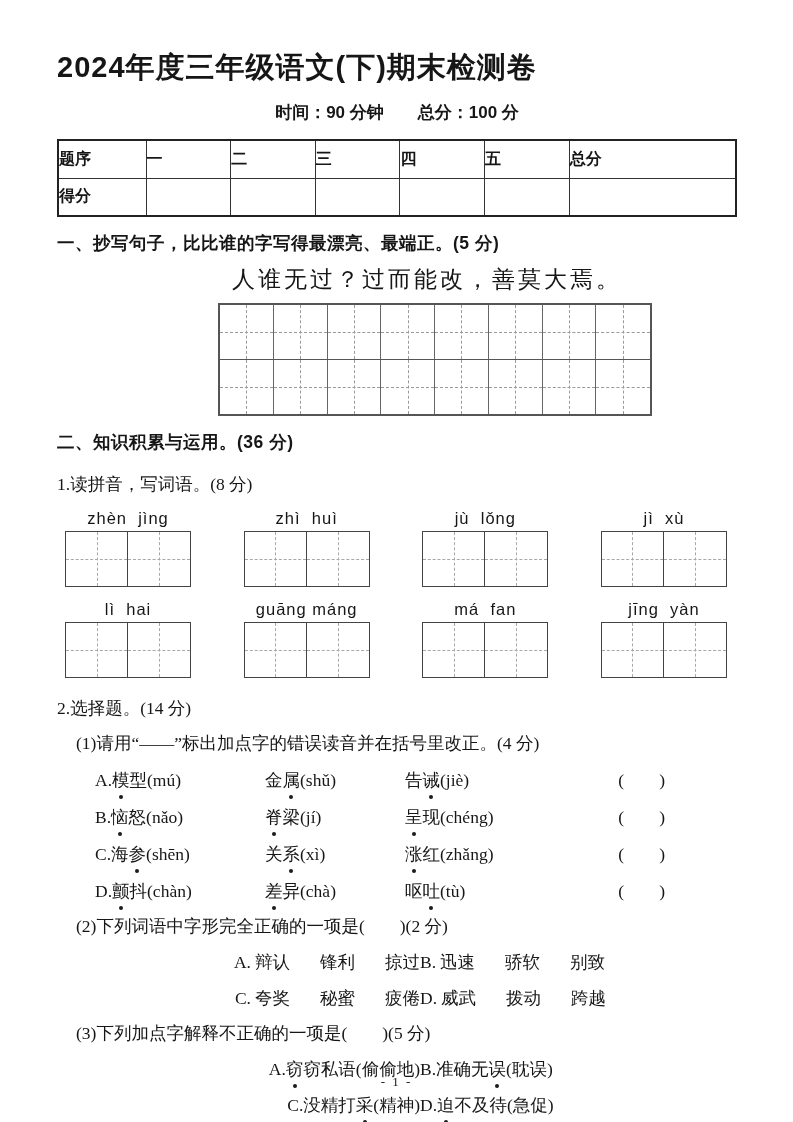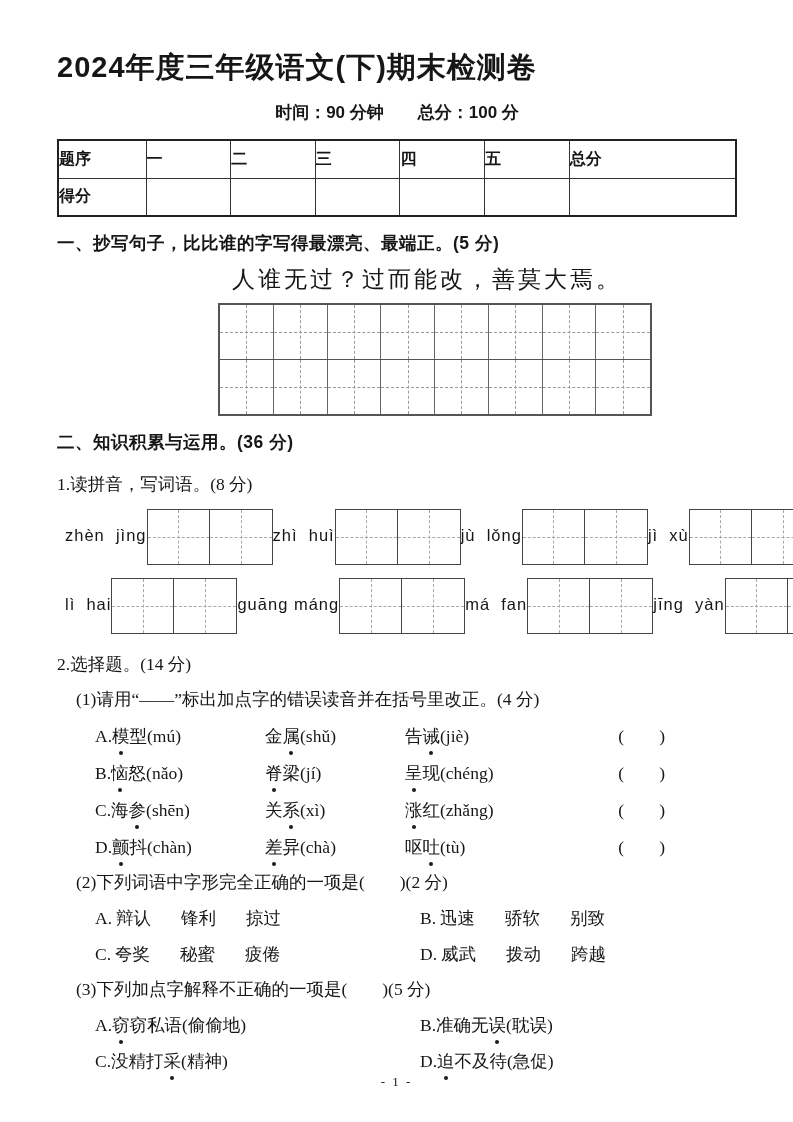--- a/index.html
+++ b/index.html
@@ -30,39 +30,39 @@
   .wg-row { display:flex; }
   .wg-row:not(:last-child) { border-bottom:1px solid #555; }
   .wg-cell { width:54px; height:54px; position:relative; }
   .wg-cell:not(:last-child) { border-right:1px solid #666; }
   .wg-cell::before { content:""; position:absolute; left:50%; top:0; bottom:0; border-left:1px dashed #9a9a9a; }
   .wg-cell::after  { content:""; position:absolute; top:50%; left:0; right:0; border-top:1px dashed #9a9a9a; }
 
   .item-label { font-family:"Liberation Serif", serif; font-size:17.5px; margin-top:18px; }
 
   .pinyin-row { display:flex; justify-content:space-between; padding:0 10px 0 8px; margin-top:13px; }
-  .pinyin-group { display:flex; flex-direction:row; align-items:center; }
+  .pinyin-group { display:flex; flex-direction:column; align-items:center; }
   .pinyin-label { font-size:16.5px; letter-spacing:1px; margin-bottom:3px; white-space:pre; }
   .pinyin-box { display:flex; border:1.5px solid #444; }
   .pb-cell { width:62px; height:54px; position:relative; }
   .pb-cell:not(:last-child) { border-right:1px solid #444; }
   .pb-cell::before { content:""; position:absolute; left:50%; top:0; bottom:0; border-left:1px dashed #a8a8a8; }
   .pb-cell::after  { content:""; position:absolute; top:50%; left:0; right:0; border-top:1px dashed #a8a8a8; }
 
   .q-prompt { font-family:"Liberation Serif", serif; font-size:17.5px; margin-top:11px; padding-left:19px; }
 
   .q1-row { display:flex; align-items:flex-start; padding-left:38px; margin-top:13px;
             font-family:"Liberation Serif", serif; font-size:17.5px; }
   .wcol { display:inline-block; }
   .wcol1 { width:170px; } .wcol2 { width:140px; } .wcol3 { flex:1; }
   .q1-bracket { margin-right:72px; white-space:pre; }
 
   .opts-row { display:flex; padding-left:38px; margin-top:12px;
               font-family:"Liberation Serif", serif; font-size:17.5px; }
-  .opt { display:block; }
+  .opt { display:block;text-align:right; }
   .opt-first { width:325px; }
   .opt-word { margin-right:30px; }
   .opt-word:last-child { margin-right:0; }
 
   .dotchar { position:relative; display:inline-block; }
   .dotchar::after { content:""; position:absolute; left:50%; bottom:-7px;
                     width:4px; height:4px; margin-left:-2px; background:#1c1c1c; border-radius:50%; }
 
   .footer { position:absolute; left:0; right:0; bottom:32px; text-align:center;
             font-family:"Liberation Serif", serif; font-size:13px; letter-spacing:2px; }

